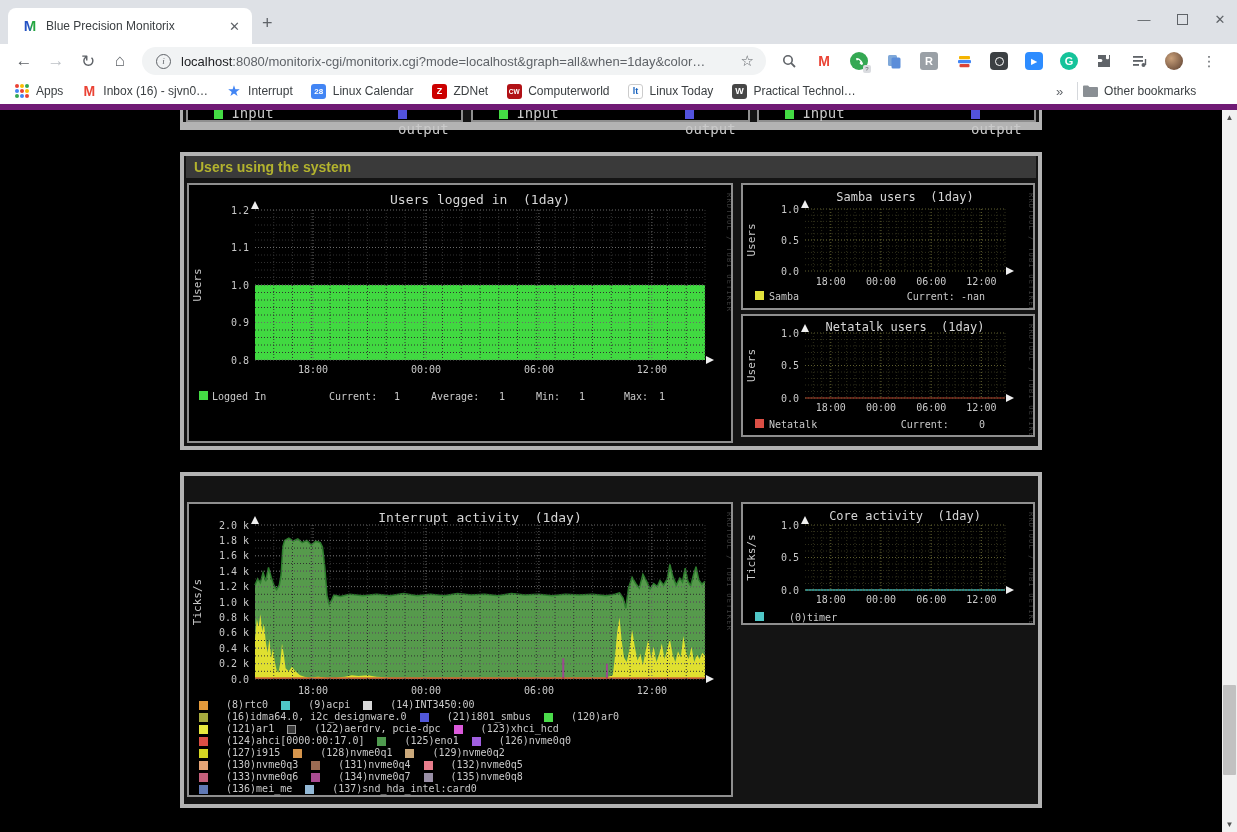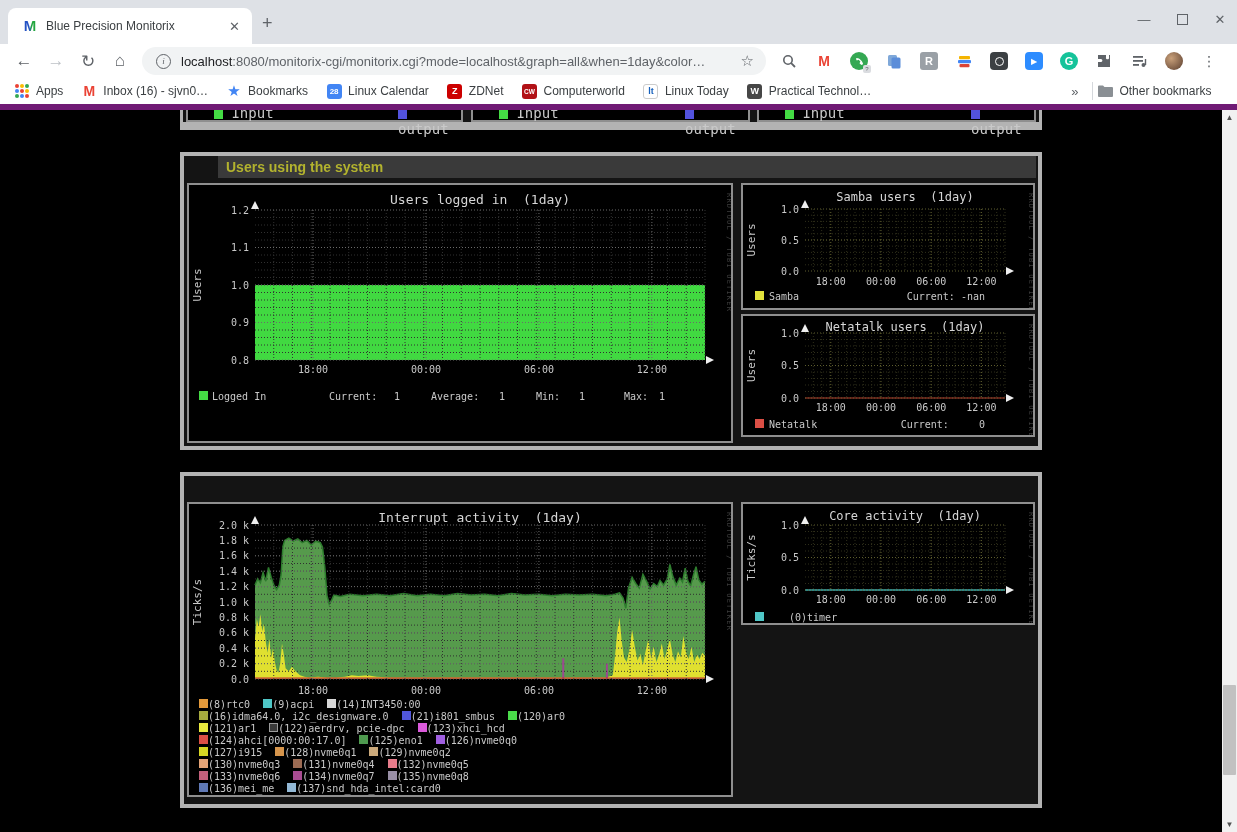--- a/index.html
+++ b/index.html
@@ -35,26 +35,26 @@
   .apps-grid i{border-radius:50%;}
   .gmail-m{color:#ea4335;font-weight:bold;font-size:14px;}
   .star-blue{color:#4285f4;font-size:15px;}
   .sq-ico{width:15px;height:15px;border-radius:3px;color:#fff;font-weight:bold;display:flex;align-items:center;justify-content:center;}
   .chev{color:#5f6368;font-size:13px;margin-left:200px;}
   .bm-sep{width:1px;height:18px;background:#d5d8dc;margin-left:14px;}
   
   .content{position:absolute;left:0;top:110px;width:1237px;height:722px;background:#000;overflow:hidden;}
   .section{position:absolute;left:180px;width:862px;background:#b3b3b3;}
   .sec-inner{position:absolute;background:#141414;}
-  .sec-header{position:absolute;left:6px;right:6px;top:4px;height:22px;background:#3a3a3a;color:#b3b32e;font-weight:bold;font-size:14px;line-height:22px;padding-left:8px;box-sizing:border-box;margin-left:32px;}
+  .sec-header{position:absolute;left:6px;right:6px;top:4px;height:22px;background:#3a3a3a;color:#b3b32e;font-weight:bold;font-size:14px;line-height:22px;padding-left:8px;box-sizing:border-box;}
   .gbox{position:absolute;background:#000;border:2px solid #8f8f8f;box-sizing:border-box;}
   .glegend{position:absolute;font-family:"DejaVu Sans Mono",monospace;font-size:10px;color:#c9c9c9;white-space:pre;}
   .sw{display:inline-block;width:9px;height:9px;vertical-align:-1px;}
   .legrow{display:flex;gap:13px;align-items:center;height:12px;}
-  .legitem{display:flex;gap:0;align-items:flex-start;white-space:pre;}
+  .legitem{display:flex;gap:18px;align-items:flex-end;white-space:pre;}
   
   .pbox-leg{position:absolute;left:0;right:0;bottom:2px;height:13px;font-family:"DejaVu Sans Mono",monospace;font-size:14px;color:#c9c9c9;}
   
   .scrollbar{position:absolute;right:0;top:0;width:15px;height:722px;background:#f1f1f1;}
   .sb-arrow{position:absolute;left:0;width:15px;height:15px;color:#505050;font-size:8px;text-align:center;line-height:15px;}
   .sb-thumb{position:absolute;left:1px;width:13px;background:#c1c1c1;border-radius:1px;}
 </style>
 </head>
 <body>
 
@@ -154,21 +154,21 @@
           </span>
       </span>
       <span>Apps</span>
     </div>
     <div class="bm">
       <span class="bm-ico gmail-m">M</span>
       <span>Inbox (16) - sjvn0…</span>
     </div>
     <div class="bm">
       <span class="bm-ico star-blue">★</span>
-      <span>Bookmarks</span>
+      <span>Interrupt</span>
     </div>
     <div class="bm">
       <span class="bm-ico">
           <span class="sq-ico" style="background:#4285f4;font-size:8px">28</span>
         </span>
       <span>Linux Calendar</span>
     </div>
     <div class="bm">
       <span class="bm-ico">
           <span class="sq-ico" style="background:#cc0000;font-size:9px">Z</span>

